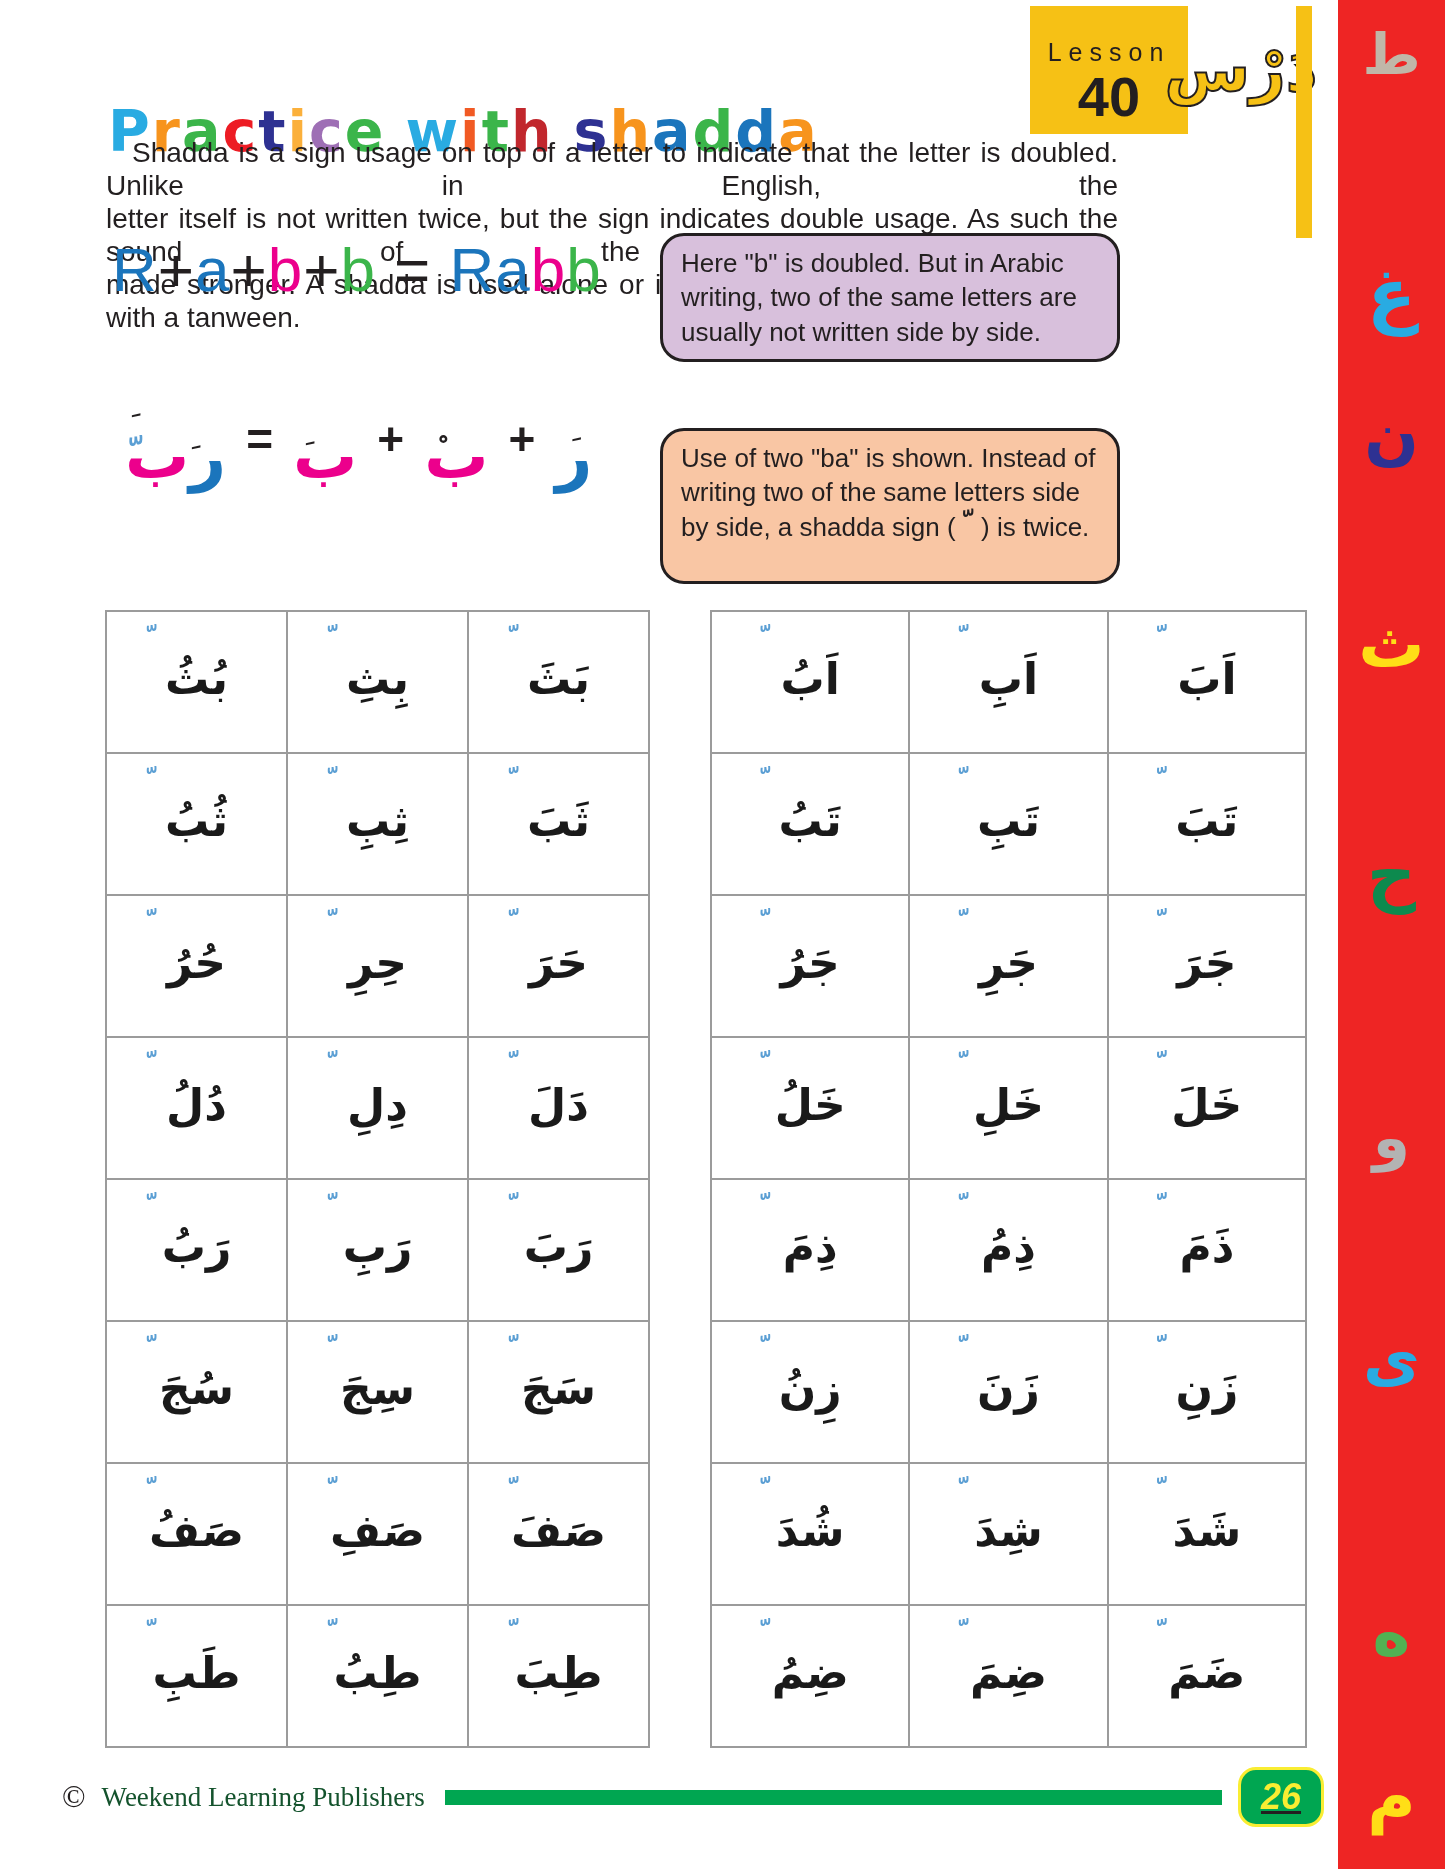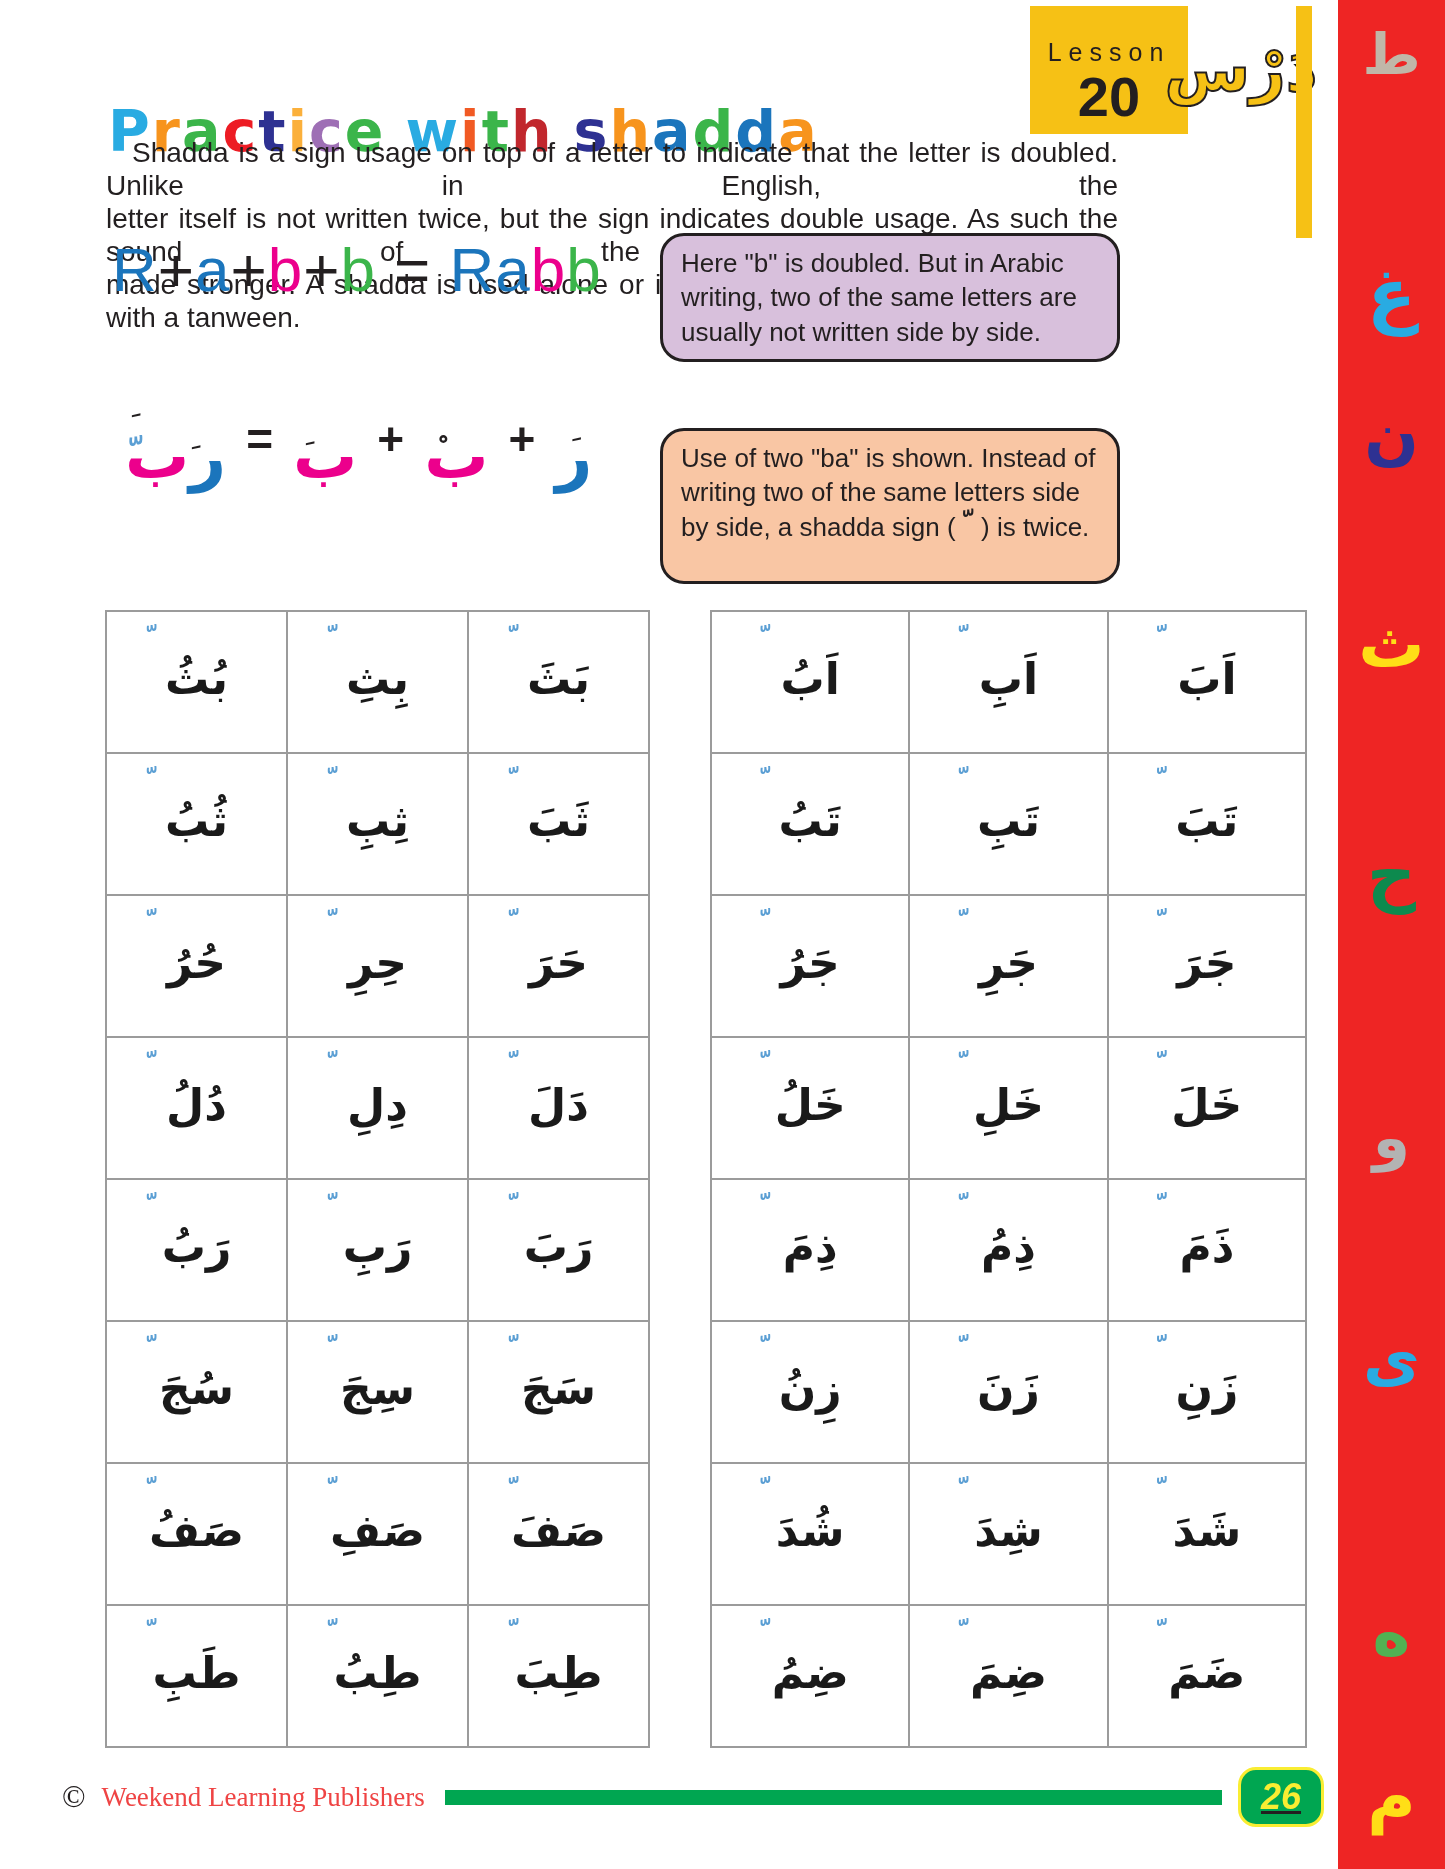--- a/index.html
+++ b/index.html
@@ -58,34 +58,34 @@
   .cell{border-right:2px solid #9B9B9B;border-bottom:2px solid #9B9B9B;position:relative;
         display:flex;align-items:center;justify-content:center;}
   .word{font-family:"DejaVu Sans",sans-serif;font-size:44px;font-weight:bold;color:#1A1A1A;
         direction:rtl;line-height:1;padding-bottom:6px;}
   .cshadda{position:absolute;top:10px;left:50%;margin-left:-50px;font-size:30px;font-weight:bold;
            font-family:"DejaVu Sans",sans-serif;}
 
   
   .footer{position:absolute;left:62px;top:1766px;width:1262px;height:62px;display:flex;align-items:center;}
   .copy{font-family:"Liberation Serif",serif;font-size:31px;color:#231F20;}
-  .pub{font-family:"Liberation Serif",serif;font-size:27px;margin-left:16px;color:#ef4444;white-space:nowrap;}
+  .pub{font-family:"Liberation Serif",serif;font-size:27px;margin-left:16px;color:#14532d;white-space:nowrap;}
   .bar{flex:1;height:15px;margin-left:20px;margin-right:16px;}
   .badge{width:86px;height:60px;border-radius:18px;display:flex;align-items:center;justify-content:center;
          box-sizing:border-box;text-decoration:underline;}
   .badge span{font-size:36px;font-weight:bold;font-style:italic;}
 </style>
 </head>
 <body>
 
 <div class="page">
 
   <div class="lesson-yellow" style="background: rgb(246, 193, 21);">
     <div class="lesson-label">Lesson</div>
-    <div class="lesson-number">20</div>
+    <div class="lesson-number">40</div>
   </div>
   <div class="lesson-arabic-box">
     <span class="lesson-arabic">دَرْس</span>
   </div>
   <div class="lesson-strip" style="background: rgb(246, 193, 21);"></div>
 
   <h1 class="title"><span class="tsp" style="color: rgb(41, 171, 226);">P</span><span class="tsp" style="color: rgb(247, 148, 29);">r</span><span class="tsp" style="color: rgb(59, 181, 74);">a</span><span class="tsp" style="color: rgb(237, 28, 36);">c</span><span class="tsp" style="color: rgb(46, 49, 146);">t</span><span class="tsp" style="color: rgb(251, 176, 59);">i</span><span class="tsp" style="color: rgb(158, 111, 181);">c</span><span class="tsp" style="color: rgb(59, 181, 74);">e</span><span class="tsp" style="color: rgb(35, 31, 32); width: 20px;"> </span><span class="tsp" style="color: rgb(41, 171, 226);">w</span><span class="tsp" style="color: rgb(241, 90, 36);">i</span><span class="tsp" style="color: rgb(59, 181, 74);">t</span><span class="tsp" style="color: rgb(193, 39, 45);">h</span><span class="tsp" style="color: rgb(35, 31, 32); width: 20px;"> </span><span class="tsp" style="color: rgb(46, 49, 146);">s</span><span class="tsp" style="color: rgb(247, 148, 29);">h</span><span class="tsp" style="color: rgb(27, 117, 188);">a</span><span class="tsp" style="color: rgb(59, 181, 74);">d</span><span class="tsp" style="color: rgb(27, 117, 188);">d</span><span class="tsp" style="color: rgb(247, 148, 29);">a</span></h1>
 
   <div class="intro">
     <div class="iline first">Shadda is a sign usage on top of a letter to indicate that the letter is doubled. Unlike in English, the</div>

